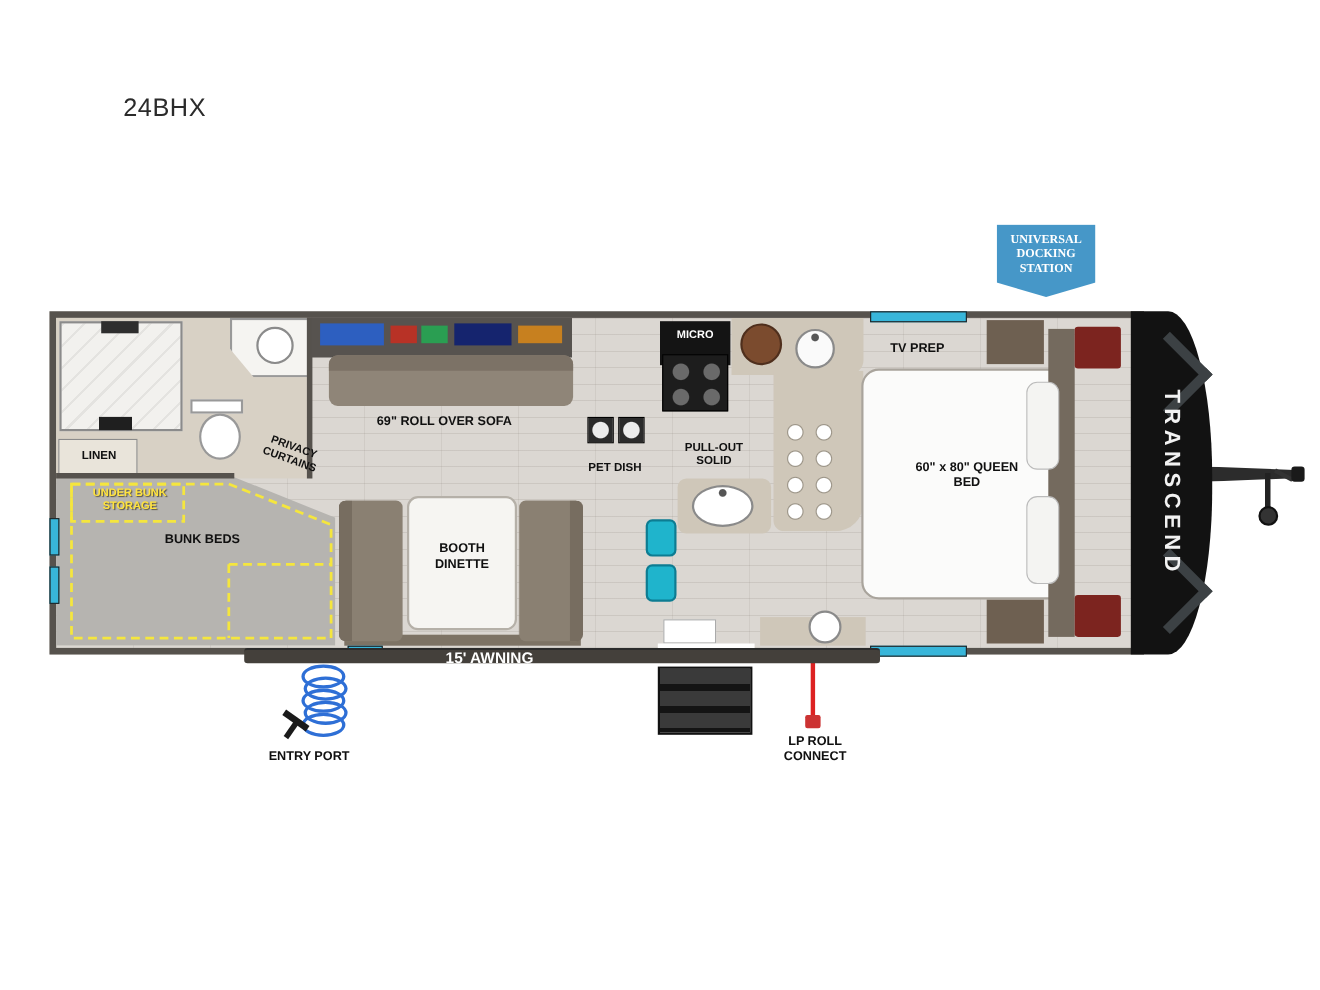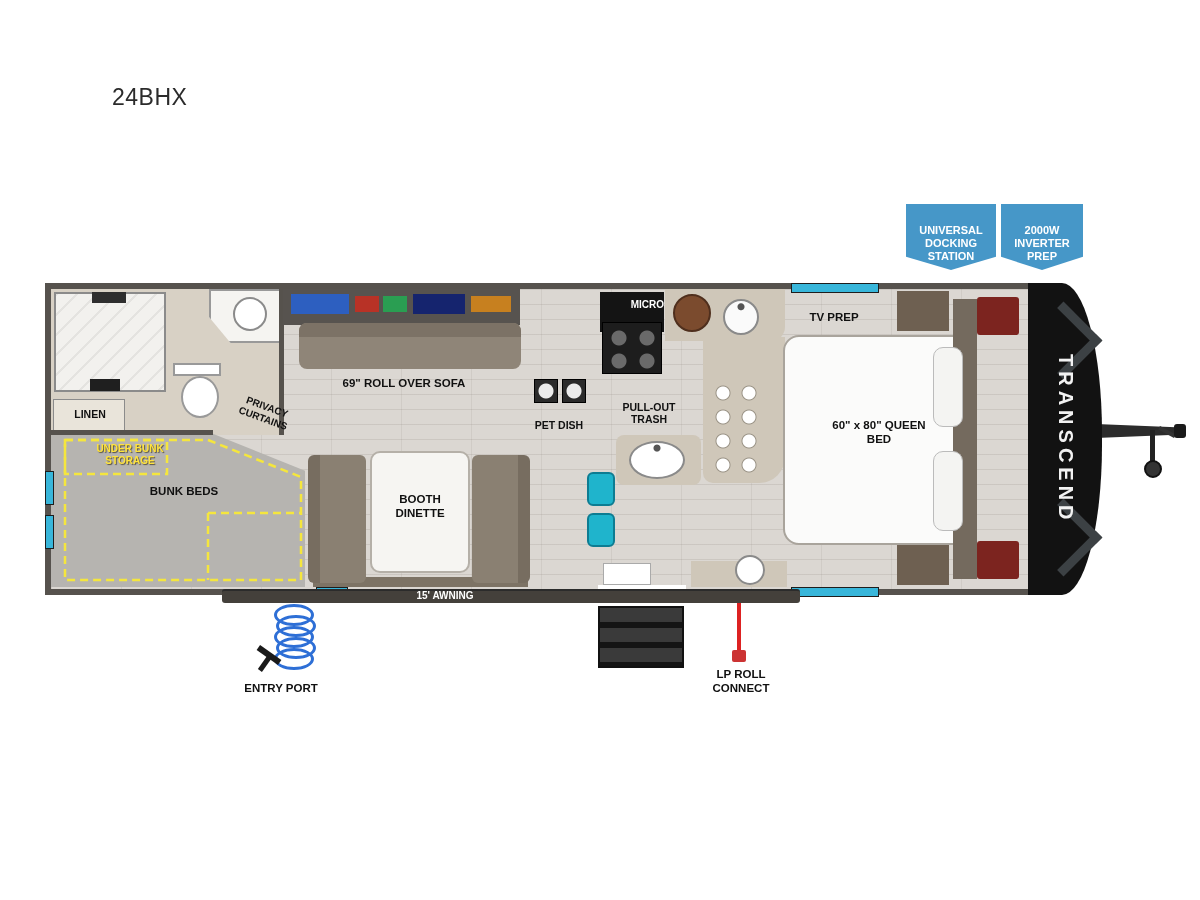--- a/index.html
+++ b/index.html
@@ -6,22 +6,22 @@
   .page{position:relative;width:1200px;height:900px;background:#fff;overflow:hidden;
         font-family:"Liberation Sans",sans-serif;}
   .abs{position:absolute;}
   .lbl{position:absolute;font-weight:bold;font-size:10.5px;line-height:1.18;
        color:#101010;text-align:center;z-index:6;}
   .lbl-lg{font-size:11.5px;}
   .lbl-white{color:#fff;}
   .title{position:absolute;left:112px;top:84px;font-size:23px;color:#2b2b2b;
          letter-spacing:.5px;}
   .badge{position:absolute;background:#4697c8;color:#fff;font-weight:bold;
-         font-size:11px;line-height:1.2;text-align:center;padding:20px 4px 0 4px;
-         box-sizing:border-box;clip-path:polygon(0 0,100% 0,100% 80%,50% 100%,0 80%);}
+         font-size:11px;line-height:1.2;text-align:center;padding:8px 4px 0 4px;
+         box-sizing:border-box;clip-path:polygon(0 0,100% 0,100% 80%,50% 100%,0 80%);font-family:Liberation Serif, serif;}
   
   .plan{position:absolute;left:45px;top:283px;width:983px;height:300px;
         border:6px solid #56524d;
         background-color:#dbd7d2;
         background-image:
           repeating-linear-gradient(to bottom, rgba(110,100,90,.14) 0 1px, transparent 1px 15px),
           repeating-linear-gradient(to right, rgba(110,100,90,.10) 0 1px, transparent 1px 70px);}
   .wall{position:absolute;background:#56524d;z-index:2;}
   .win{position:absolute;background:#38b6da;border:1px solid #1d1d1d;z-index:4;}
   .dash-overlay{position:absolute;left:0;top:0;z-index:5;}
@@ -30,42 +30,41 @@
         border-radius:50%;background:transparent;z-index:2;}
 </style>
 </head>
 <body>
 
 <div class="page">
 
   <div class="title">24BHX</div>
 
   <div class="badge" style="left:906px;top:204px;width:90px;height:66px;">UNIVERSAL DOCKING STATION</div>
-  <div class="badge" style="left:1001px;top:204px;width:82px;height:66px;">2000W INVERTER PREP</div>
 
   <div class="plan">
 
     <div class="furn" style="left:0;top:0;width:228px;height:146px;background:#d8d1c5;z-index:1;"></div>
     <div class="furn" style="left:3px;top:3px;width:112px;height:100px;background:#f2f1ee;border:2px solid #8b8b8b;
          background-image:repeating-linear-gradient(135deg, rgba(0,0,0,.06) 0 2px, transparent 2px 14px);"></div>
     <div class="furn" style="left:41px;top:3px;width:34px;height:11px;background:#2e2e2e;z-index:3;"></div>
     <div class="furn" style="left:39px;top:90px;width:30px;height:12px;background:#1f1f1f;z-index:3;"></div>
     <div class="furn" style="left:158px;top:0;width:72px;height:54px;background:#f5f4f1;border:2px solid #999;
          clip-path:polygon(0 0,100% 0,100% 100%,30% 100%,0 52%);"></div>
     <div class="furn" style="left:182px;top:8px;width:34px;height:34px;border-radius:50%;background:#fff;border:2px solid #8b8b8b;z-index:3;"></div>
     <div class="furn" style="left:122px;top:74px;width:48px;height:13px;background:#fff;border:2px solid #999;"></div>
     <div class="furn" style="left:130px;top:87px;width:38px;height:42px;background:#fff;border:2px solid #999;border-radius:50%;"></div>
     <div class="furn" style="left:2px;top:110px;width:72px;height:32px;background:#e9e4da;border:1.5px solid #8b8b8b;"></div>
     <div class="lbl" style="left:10px;top:119px;width:58px;">LINEN</div>
     <div class="wall" style="left:228px;top:0;width:5px;height:146px;"></div>
     <div class="wall" style="left:0;top:141px;width:162px;height:5px;"></div>
 
     <div class="furn" style="left:0;top:143px;width:254px;height:155px;background:#b6b4b0;z-index:1;
          clip-path:polygon(0 0,62% 0,100% 25%,100% 100%,0 100%);"></div>
-    <div class="lbl" style="left:16px;top:154px;width:102px;font-size:10px;color:#ffe33c;text-shadow:1px 1px 1px #55503f;padding-left:12px;">UNDER BUNK STORAGE</div>
+    <div class="lbl" style="left:16px;top:154px;width:102px;font-size:10px;color:#ffe33c;text-shadow:1px 1px 1px #55503f;">UNDER BUNK STORAGE</div>
     <div class="lbl lbl-lg" style="left:88px;top:196px;width:90px;">BUNK BEDS</div>
     <div class="lbl" style="left:168px;top:112px;width:92px;font-size:10px;transform:rotate(20deg);">PRIVACY CURTAINS</div>
 
     <svg class="dash-overlay" width="983" height="300" viewBox="0 0 983 300">
       <path d="M14,151 L157,151 L250,188 L250,291 L14,291 Z" fill="none" stroke="#f5e63d" stroke-width="2.5" stroke-dasharray="8 5"></path>
       <rect x="14" y="151" width="102" height="34" fill="none" stroke="#f5e63d" stroke-width="2.5" stroke-dasharray="8 5"></rect>
       <path d="M157,224 L250,224 M157,224 L157,291" fill="none" stroke="#f5e63d" stroke-width="2.5" stroke-dasharray="8 5"></path>
     </svg>
 
     <div class="win" style="left:-6px;top:182px;width:7px;height:32px;"></div>
@@ -82,21 +81,21 @@
     <div class="lbl lbl-lg" style="left:268px;top:88px;width:170px;">69" ROLL OVER SOFA</div>
 
 
     <div class="furn" style="left:483px;top:90px;width:24px;height:24px;border:1px solid #000;
          background:radial-gradient(circle at 50% 50%, #ececec 7px, #2b2b2b 8px);"></div>
     <div class="furn" style="left:511px;top:90px;width:24px;height:24px;border:1px solid #000;
          background:radial-gradient(circle at 50% 50%, #ececec 7px, #2b2b2b 8px);"></div>
     <div class="lbl" style="left:468px;top:130px;width:80px;">PET DISH</div>
 
     <div class="furn" style="left:549px;top:3px;width:64px;height:40px;background:#141414;color:#fff;
-         font-weight:bold;font-size:10px;text-align:right;line-height:26px;">MICRO</div>
+         font-weight:bold;font-size:10px;text-align:center;line-height:26px;">MICRO</div>
     <div class="furn" style="left:551px;top:33px;width:60px;height:52px;border:1px solid #000;
          background:
            radial-gradient(circle at 16px 15px, #6a6a6a 7px, transparent 8px),
            radial-gradient(circle at 44px 15px, #6a6a6a 7px, transparent 8px),
            radial-gradient(circle at 16px 38px, #6a6a6a 7px, transparent 8px),
            radial-gradient(circle at 44px 38px, #6a6a6a 7px, transparent 8px),
            #1d1d1d;"></div>
 
     <div class="furn" style="left:614px;top:0;width:120px;height:52px;background:#cfc7b9;border-bottom-right-radius:14px;"></div>
     <div class="furn" style="left:622px;top:5px;width:38px;height:38px;border-radius:50%;background:#7b4b2e;border:2px solid #4f2f1d;z-index:3;"></div>
@@ -105,21 +104,21 @@
     <div class="furn" style="left:652px;top:48px;width:82px;height:146px;background:#cfc7b9;border-radius:0 0 26px 10px;
          background-image:
            radial-gradient(circle at 20px 56px, #fff 6px, #9a9386 7px, transparent 8px),
            radial-gradient(circle at 46px 56px, #fff 6px, #9a9386 7px, transparent 8px),
            radial-gradient(circle at 20px 80px, #fff 6px, #9a9386 7px, transparent 8px),
            radial-gradient(circle at 46px 80px, #fff 6px, #9a9386 7px, transparent 8px),
            radial-gradient(circle at 20px 104px, #fff 6px, #9a9386 7px, transparent 8px),
            radial-gradient(circle at 46px 104px, #fff 6px, #9a9386 7px, transparent 8px),
            radial-gradient(circle at 20px 128px, #fff 6px, #9a9386 7px, transparent 8px),
            radial-gradient(circle at 46px 128px, #fff 6px, #9a9386 7px, transparent 8px);"></div>
-    <div class="lbl" style="left:556px;top:112px;width:84px;">PULL-OUT TRASH</div>
+    <div class="lbl" style="left:556px;top:112px;width:84px;">PULL-OUT SOLID</div>
     <div class="furn" style="left:565px;top:146px;width:85px;height:50px;background:#cfc7b9;border-radius:8px;"></div>
     <div class="furn" style="left:578px;top:152px;width:56px;height:38px;border-radius:50%;border:2px solid #8a8a8a;z-index:3;
          background:radial-gradient(circle at 50% 15%, #555 3px, transparent 4px), #fff;"></div>
 
     <div class="furn" style="left:536px;top:183px;width:28px;height:34px;background:#1fb4cc;border:2px solid #0d7c92;border-radius:6px;"></div>
     <div class="furn" style="left:536px;top:224px;width:28px;height:34px;background:#1fb4cc;border:2px solid #0d7c92;border-radius:6px;"></div>
 
     <div class="win" style="left:740px;top:-6px;width:86px;height:8px;"></div>
     <div class="lbl lbl-lg" style="left:748px;top:22px;width:70px;">TV PREP</div>
     <div class="furn" style="left:846px;top:2px;width:52px;height:40px;background:#6e6051;"></div>
@@ -156,21 +155,21 @@
   </div>
 
   <div class="abs" style="left:1096px;top:424px;width:86px;height:14px;background:#2c2c2c;
        clip-path:polygon(0 0,100% 25%,100% 75%,0 100%);z-index:2;"></div>
   <div class="abs" style="left:1150px;top:430px;width:5px;height:34px;background:#222;z-index:2;"></div>
   <div class="abs" style="left:1144px;top:460px;width:14px;height:14px;border-radius:50%;background:#333;border:2px solid #111;z-index:2;"></div>
   <div class="abs" style="left:1158px;top:430px;width:18px;height:4px;background:#333;transform:rotate(28deg);z-index:2;"></div>
   <div class="abs" style="left:1174px;top:424px;width:12px;height:14px;background:#1a1a1a;border-radius:3px;z-index:2;"></div>
 
   <div class="abs" style="left:222px;top:589px;width:578px;height:12px;background:#44403b;border-top:2px solid #2b2b2b;border-radius:3px;z-index:4;"></div>
-  <div class="lbl lbl-white" style="left:390px;top:590px;width:110px;font-size:10px;z-index:5;">15' AWNING</div>
+  <div class="lbl lbl-white" style="left:390px;top:590px;width:110px;font-size:14px;z-index:5;">15' AWNING</div>
 
   <div class="coil" style="left:274px;top:604px;"></div>
   <div class="coil" style="left:276px;top:615px;"></div>
   <div class="coil" style="left:274px;top:626px;"></div>
   <div class="coil" style="left:276px;top:637px;"></div>
   <div class="coil" style="left:274px;top:648px;"></div>
   <div class="abs" style="left:256px;top:652px;width:26px;height:6px;background:#1a1a1a;transform:rotate(35deg);z-index:2;"></div>
   <div class="abs" style="left:262px;top:656px;width:5px;height:16px;background:#1a1a1a;transform:rotate(35deg);z-index:2;"></div>
   <div class="lbl lbl-lg" style="left:244px;top:682px;width:74px;">ENTRY PORT</div>
 

